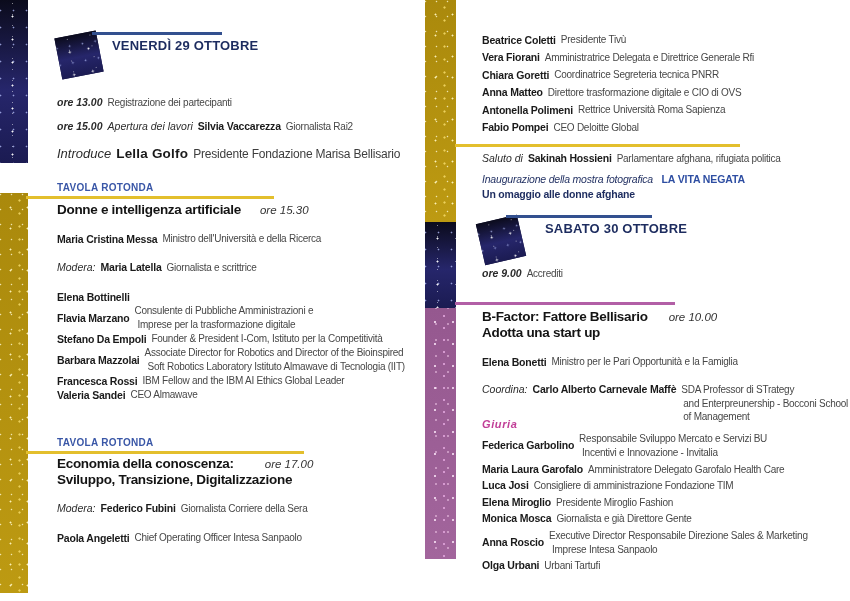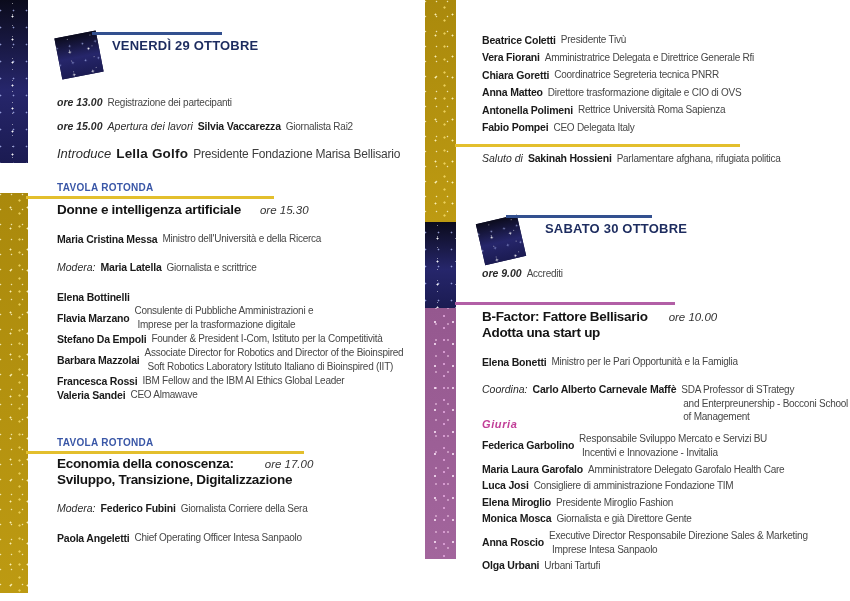--- a/index.html
+++ b/index.html
@@ -156,21 +156,21 @@
     <div class="person">
       <span class="p-name">Flavia Marzano</span>
       <span class="p-desc"><span>Consulente di Pubbliche Amministrazioni e</span><span class="d2">Imprese per la trasformazione digitale</span></span>
     </div>
     <div class="person">
       <span class="p-name">Stefano Da Empoli</span>
       <span class="p-desc"><span>Founder &amp; President I-Com, Istituto per la Competitività</span></span>
     </div>
     <div class="person">
       <span class="p-name">Barbara Mazzolai</span>
-      <span class="p-desc"><span>Associate Director for Robotics and Director of the Bioinspired</span><span class="d2">Soft Robotics Laboratory Istituto Italiano di Bioinspired (IIT)</span></span>
+      <span class="p-desc"><span>Associate Director for Robotics and Director of the Bioinspired</span><span class="d2">Soft Robotics Laboratory Istituto Almawave di Tecnologia (IIT)</span></span>
     </div>
     <div class="person">
       <span class="p-name">Francesca Rossi</span>
       <span class="p-desc"><span>IBM Fellow and the IBM AI Ethics Global Leader</span></span>
     </div>
     <div class="person">
       <span class="p-name">Valeria Sandei</span>
       <span class="p-desc"><span>CEO Almawave</span></span>
     </div>
   </div>
@@ -214,31 +214,38 @@
     <div class="person">
       <span class="p-name">Anna Matteo</span>
       <span class="p-desc">Direttore trasformazione digitale e CIO di OVS</span>
     </div>
     <div class="person">
       <span class="p-name">Antonella Polimeni</span>
       <span class="p-desc">Rettrice Università Roma Sapienza</span>
     </div>
     <div class="person">
       <span class="p-name">Fabio Pompei</span>
-      <span class="p-desc">CEO Delegata Italy</span>
+      <span class="p-desc">CEO Deloitte Global</span>
     </div>
   </div>
 
   <div class="hline yellow" style="left:455px;top:144px;width:285px"></div>
 
   <div class="abs row" style="left:482px;top:152px;width:366px">
     <span class="pre">Saluto di</span>
     <span class="nm">Sakinah Hossieni</span>
     <span class="ds">Parlamentare afghana, rifugiata politica</span>
   </div>
+  <div class="abs" style="left:482px;top:169px;width:366px">
+    <div class="mostra-line">
+      <span class="mostra-intro">Inaugurazione della mostra fotografica</span>
+      <span class="mostra-title">LA VITA NEGATA</span>
+    </div>
+    <div class="mostra-sub" style="margin-top:1px">Un omaggio alle donne afghane</div>
+  </div>
 
   <div class="day-square starry-navy" style="left:480px;top:219px;transform:rotate(-13deg)"></div>
   <div class="hline blue" style="left:506px;top:215px;width:146px"></div>
   <div class="day-title" style="left:545px;top:221px">SABATO 30 OTTOBRE</div>
 
   <div class="abs row" style="left:482px;top:267px">
     <span class="time">ore 9.00</span>
     <span class="ds">Accrediti</span>
   </div>
 

